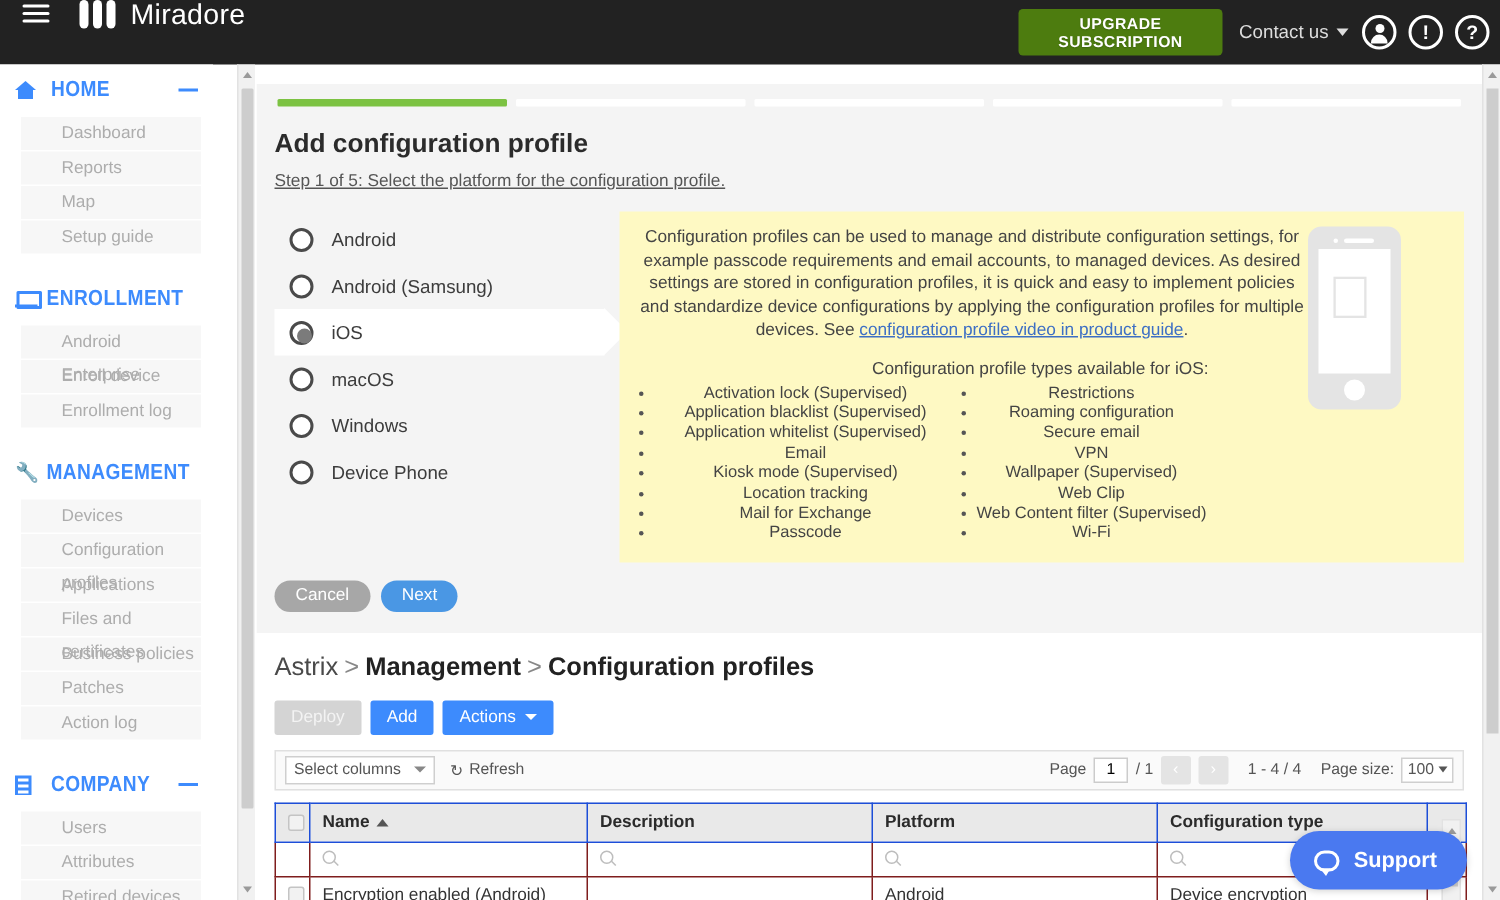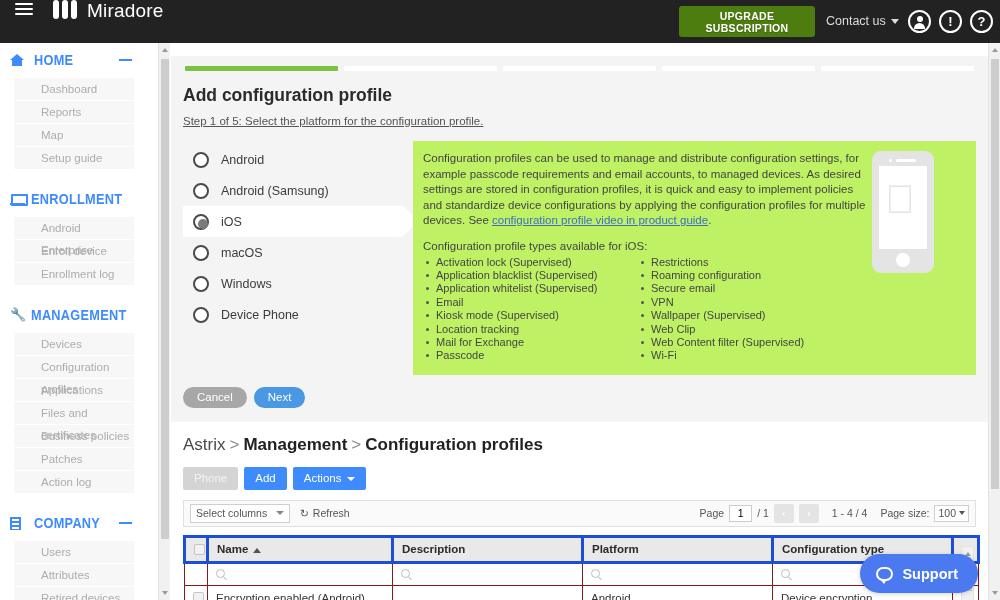--- a/index.html
+++ b/index.html
@@ -105,21 +105,21 @@
   }
   .radio-row.selected { background:#ffffff; }
   .radio-row.selected:after{
     content:""; position:absolute; right:-11px; top:4px; width:22px; height:22px;
     background:#fff; transform: rotate(45deg);
   }
   .rb { width:16px; height:16px; border-radius:50%; border:2px solid #4a4a4a; background:#fff; margin-right:12px; flex:none; position:relative; z-index:2;}
   .rb.on:after{content:"";position:absolute;left:3px;top:3px;width:10px;height:10px;border-radius:50%;background:#7b7b7b;}
   .radio-row .rlabel { position:relative; z-index:2; }
 
-  .info-panel { flex:1; background:#bef264; padding: 10px 12px 12px 10px; position:relative; min-height:213px; }
+  .info-panel { flex:1; background:#fef9c3; padding: 10px 12px 12px 10px; position:relative; min-height:213px;text-align:center; }
   .info-text { font-size:11.5px; line-height:15.5px; color:#444; width: 450px; }
   .info-text a { color:#3d6fc4; }
   .types-head { font-size:11.5px; color:#444; margin-top:11px; }
   .types-cols { display:flex; margin-top:4px; }
   .types-cols ul { list-style:none; }
   .types-cols li { font-size:11px; color:#444; line-height:13.4px; padding-left:13px; position:relative; }
   .types-cols li:before{content:"";position:absolute;left:3px;top:5px;width:3px;height:3px;border-radius:50%;background:#555;}
   .tcol1 { width: 215px; }
 
   .phone {
@@ -160,21 +160,21 @@
   .selcols .caret{margin-left:auto;border-left:4px solid transparent;border-right:4px solid transparent;border-top:4px solid #888;}
   .refresh { margin-left:10px; font-size:10.5px; color:#555; display:flex; align-items:center; gap:4px; cursor:pointer;}
   .pager { margin-left:auto; display:flex; align-items:center; font-size:10.5px; color:#555; gap:5px; }
   .pager input { width:23px; height:17px; border:1px solid #ccc; font-size:10.5px; text-align:center; font-family:"Liberation Sans",sans-serif;}
   .pgbtn { width:20px; height:19px; background:#e4e4e4; color:#fff; display:flex;align-items:center;justify-content:center;font-size:11px;cursor:pointer;border-radius:2px;}
   .pgsize { border:1px solid #cfcfcf; background:#fff; height:17px; padding:0 3px; font-size:10.5px; display:flex; align-items:center; gap:3px; cursor:pointer;}
   .pgsize .caret{border-left:3px solid transparent;border-right:3px solid transparent;border-top:4px solid #555;}
 
   table.grid { margin: 8px 12px 0 12px; width: 781px; border-collapse:collapse; table-layout:fixed; }
   table.grid th {
-    background:#e9e9e9; border:3px solid #1d4ed8; height:26px; text-align:left; padding:0 8px;
+    background:#e9e9e9; border:1px solid #1d4ed8; height:26px; text-align:left; padding:0 8px;
     font-size:11.5px; color:#2b2b2b; font-weight:bold;
   }
   table.grid td { border:1px solid #7f1d1d; height:25px; padding:0 8px; font-size:11.5px; color:#333; background:#fff;}
   .col-cb { width:23px; }
   .col-name { width:185px; }
   .col-desc { width:190px; }
   .col-plat { width:190px; }
   .col-type { width:180px; }
   .col-act { width:26px; }
   .cb { width:11px; height:11px; border:1px solid #c4c4c4; background:#f2f2f2; border-radius:2px; display:block; margin: 0 auto; cursor:pointer;}
@@ -389,21 +389,21 @@
       <button class="btn btn-cancel">Cancel</button>
       <button class="btn btn-next">Next</button>
     </div>
   </div>
 
   <div class="crumbs">
     <span>Astrix</span><span class="sep">&gt;</span><b>Management</b><span class="sep">&gt;</span><b>Configuration profiles</b>
   </div>
 
   <div class="list-toolbar">
-    <button class="tbtn deploy">Phone</button>
+    <button class="tbtn deploy">Deploy</button>
     <button class="tbtn add">Add</button>
     <button class="tbtn actions">
       <span>Actions</span><span class="caret"></span>
     </button>
   </div>
 
   <div class="grid-bar">
     <div class="selcols">
       <span>Select columns</span>
       <span class="caret"></span>

